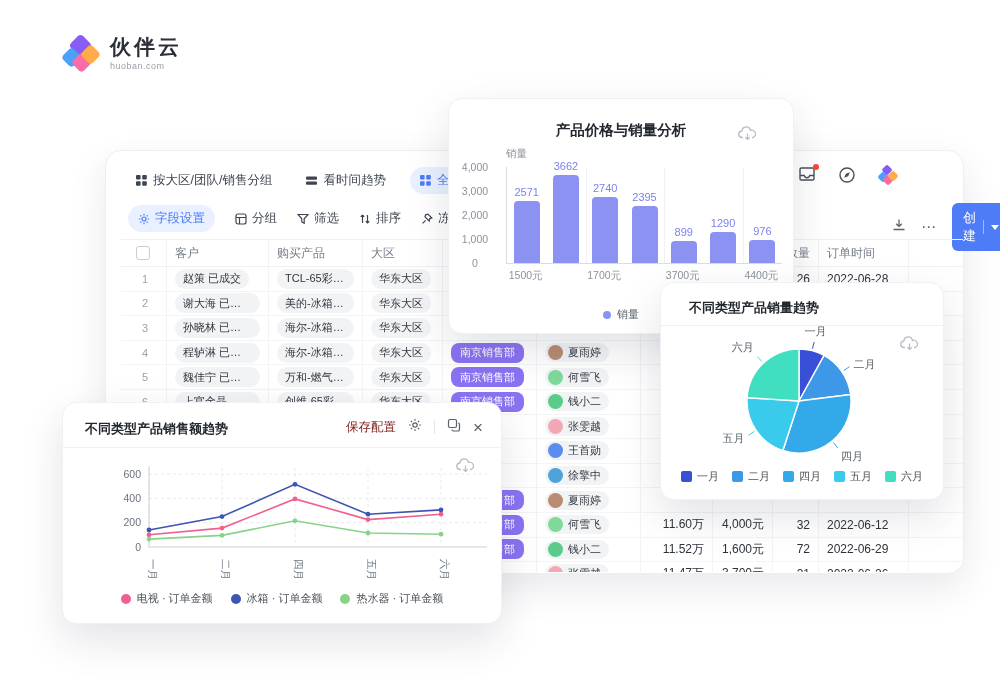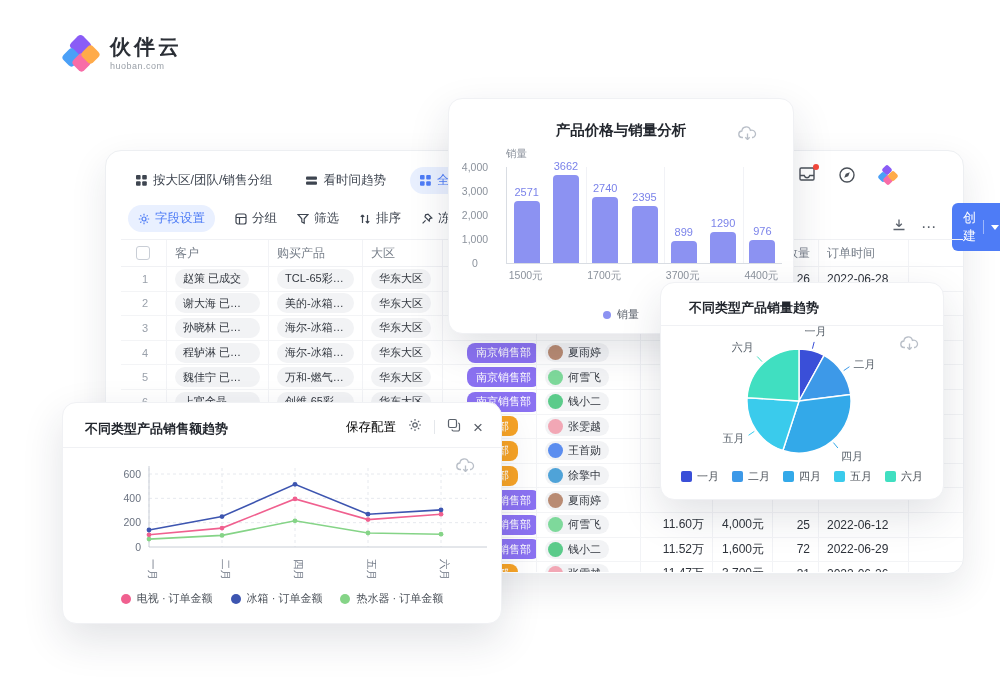--- a/index.html
+++ b/index.html
@@ -49,21 +49,21 @@
   .tbl{position:absolute;left:15px;top:88px;right:0;bottom:1px;overflow:hidden;}
   .t-head,.t-row{display:grid;grid-template-columns:46px 102px 94px 80px 94px 104px 72px 60px 46px 90px;}
   .t-head{height:26px;border-top:1px solid #F0F1F4;border-bottom:1px solid #F0F1F4;color:#757D88;font-size:12px;}
   .t-row{height:23.6px;border-bottom:1px solid #F3F4F6;font-size:12px;color:#2E333B;}
   .c{height:100%;display:flex;align-items:center;border-right:1px solid #F2F3F6;padding:0 8px;overflow:hidden;}
   .c.r{justify-content:flex-end;}
   .num{color:#9AA1AB;font-size:11px;padding-left:13px;}
   .cbx{width:12px;height:12px;border:1.5px solid #C9CED6;border-radius:3px;margin-left:7px;}
   .pill{background:#F2F3F5;border-radius:10px;padding:2.5px 8px;font-size:11px;color:#31363E;white-space:nowrap;
         overflow:hidden;text-overflow:ellipsis;max-width:100%;}
-  .badge{border-radius:8px;padding:2.5px 9px;font-size:11px;color:#fff;white-space:nowrap;margin-left:16px;}
+  .badge{border-radius:8px;padding:2.5px 9px;font-size:11px;color:#fff;white-space:nowrap;}
   .badge.purple{background:#8B72F2;}
   .badge.orange{background:#F7A325;}
   .person{display:inline-flex;align-items:center;gap:5px;background:#F2F3F5;border-radius:10px;
           padding:2px 8px 2px 3px;font-size:11px;color:#31363E;white-space:nowrap;}
   .av{width:15px;height:15px;border-radius:50%;flex:0 0 auto;}
 
   
   .card{position:absolute;background:#fff;border:1px solid #F0F1F4;border-radius:14px;
         box-shadow:0 16px 40px rgba(30,40,60,.13);}
   .card-bar{left:448px;top:98px;width:344px;height:234px;z-index:20;}
@@ -90,21 +90,21 @@
   .pie-title{position:absolute;left:28px;top:16px;font-size:13px;font-weight:600;color:#23272E;}
   .hline{position:absolute;left:0;right:0;height:1px;background:#F0F1F4;}
   .pie-legend{position:absolute;left:0;right:0;top:186px;display:flex;justify-content:center;gap:13px;
               font-size:11px;color:#4A5058;align-items:center;}
   .pie-legend .it{display:flex;align-items:center;gap:5px;}
   .sw{width:11px;height:11px;border-radius:2px;}
 
   
   .line-title{position:absolute;left:22px;top:17px;font-size:13px;font-weight:600;color:#23272E;}
   .line-actions{position:absolute;right:18px;top:15px;display:flex;align-items:center;gap:12px;}
-  .save-config{font-size:12.5px;color:#000000;cursor:pointer;}
+  .save-config{font-size:12.5px;color:#7f1d1d;cursor:pointer;}
   .vdiv{width:1px;height:14px;background:#E4E7EB;}
   .close-x{font-size:17px;color:#575D66;line-height:1;cursor:pointer;}
   .line-legend{position:absolute;left:0;right:0;top:188px;display:flex;justify-content:center;gap:18px;
                font-size:11px;color:#4A5058;align-items:center;}
   .line-legend .it{display:flex;align-items:center;gap:6px;}
   .dot10{width:10px;height:10px;border-radius:50%;}
 </style>
 </head>
 <body>
 
@@ -498,21 +498,21 @@
               <span class="badge purple">南京销售部</span>
             </div>
             <div class="c">
               <span class="person">
                 <span class="av" style="background: rgb(126, 217, 155);"></span>
                 <span>何雪飞</span>
               </span>
             </div>
             <div class="c r">11.60万</div>
             <div class="c r">4,000元</div>
-            <div class="c r">25</div>
+            <div class="c r">32</div>
             <div class="c">2022-06-12</div>
           </div>
           <div class="t-row">
             <div class="c">
               <span class="num">12</span>
             </div>
             <div class="c"></div>
             <div class="c"></div>
             <div class="c"></div>
             <div class="c">

